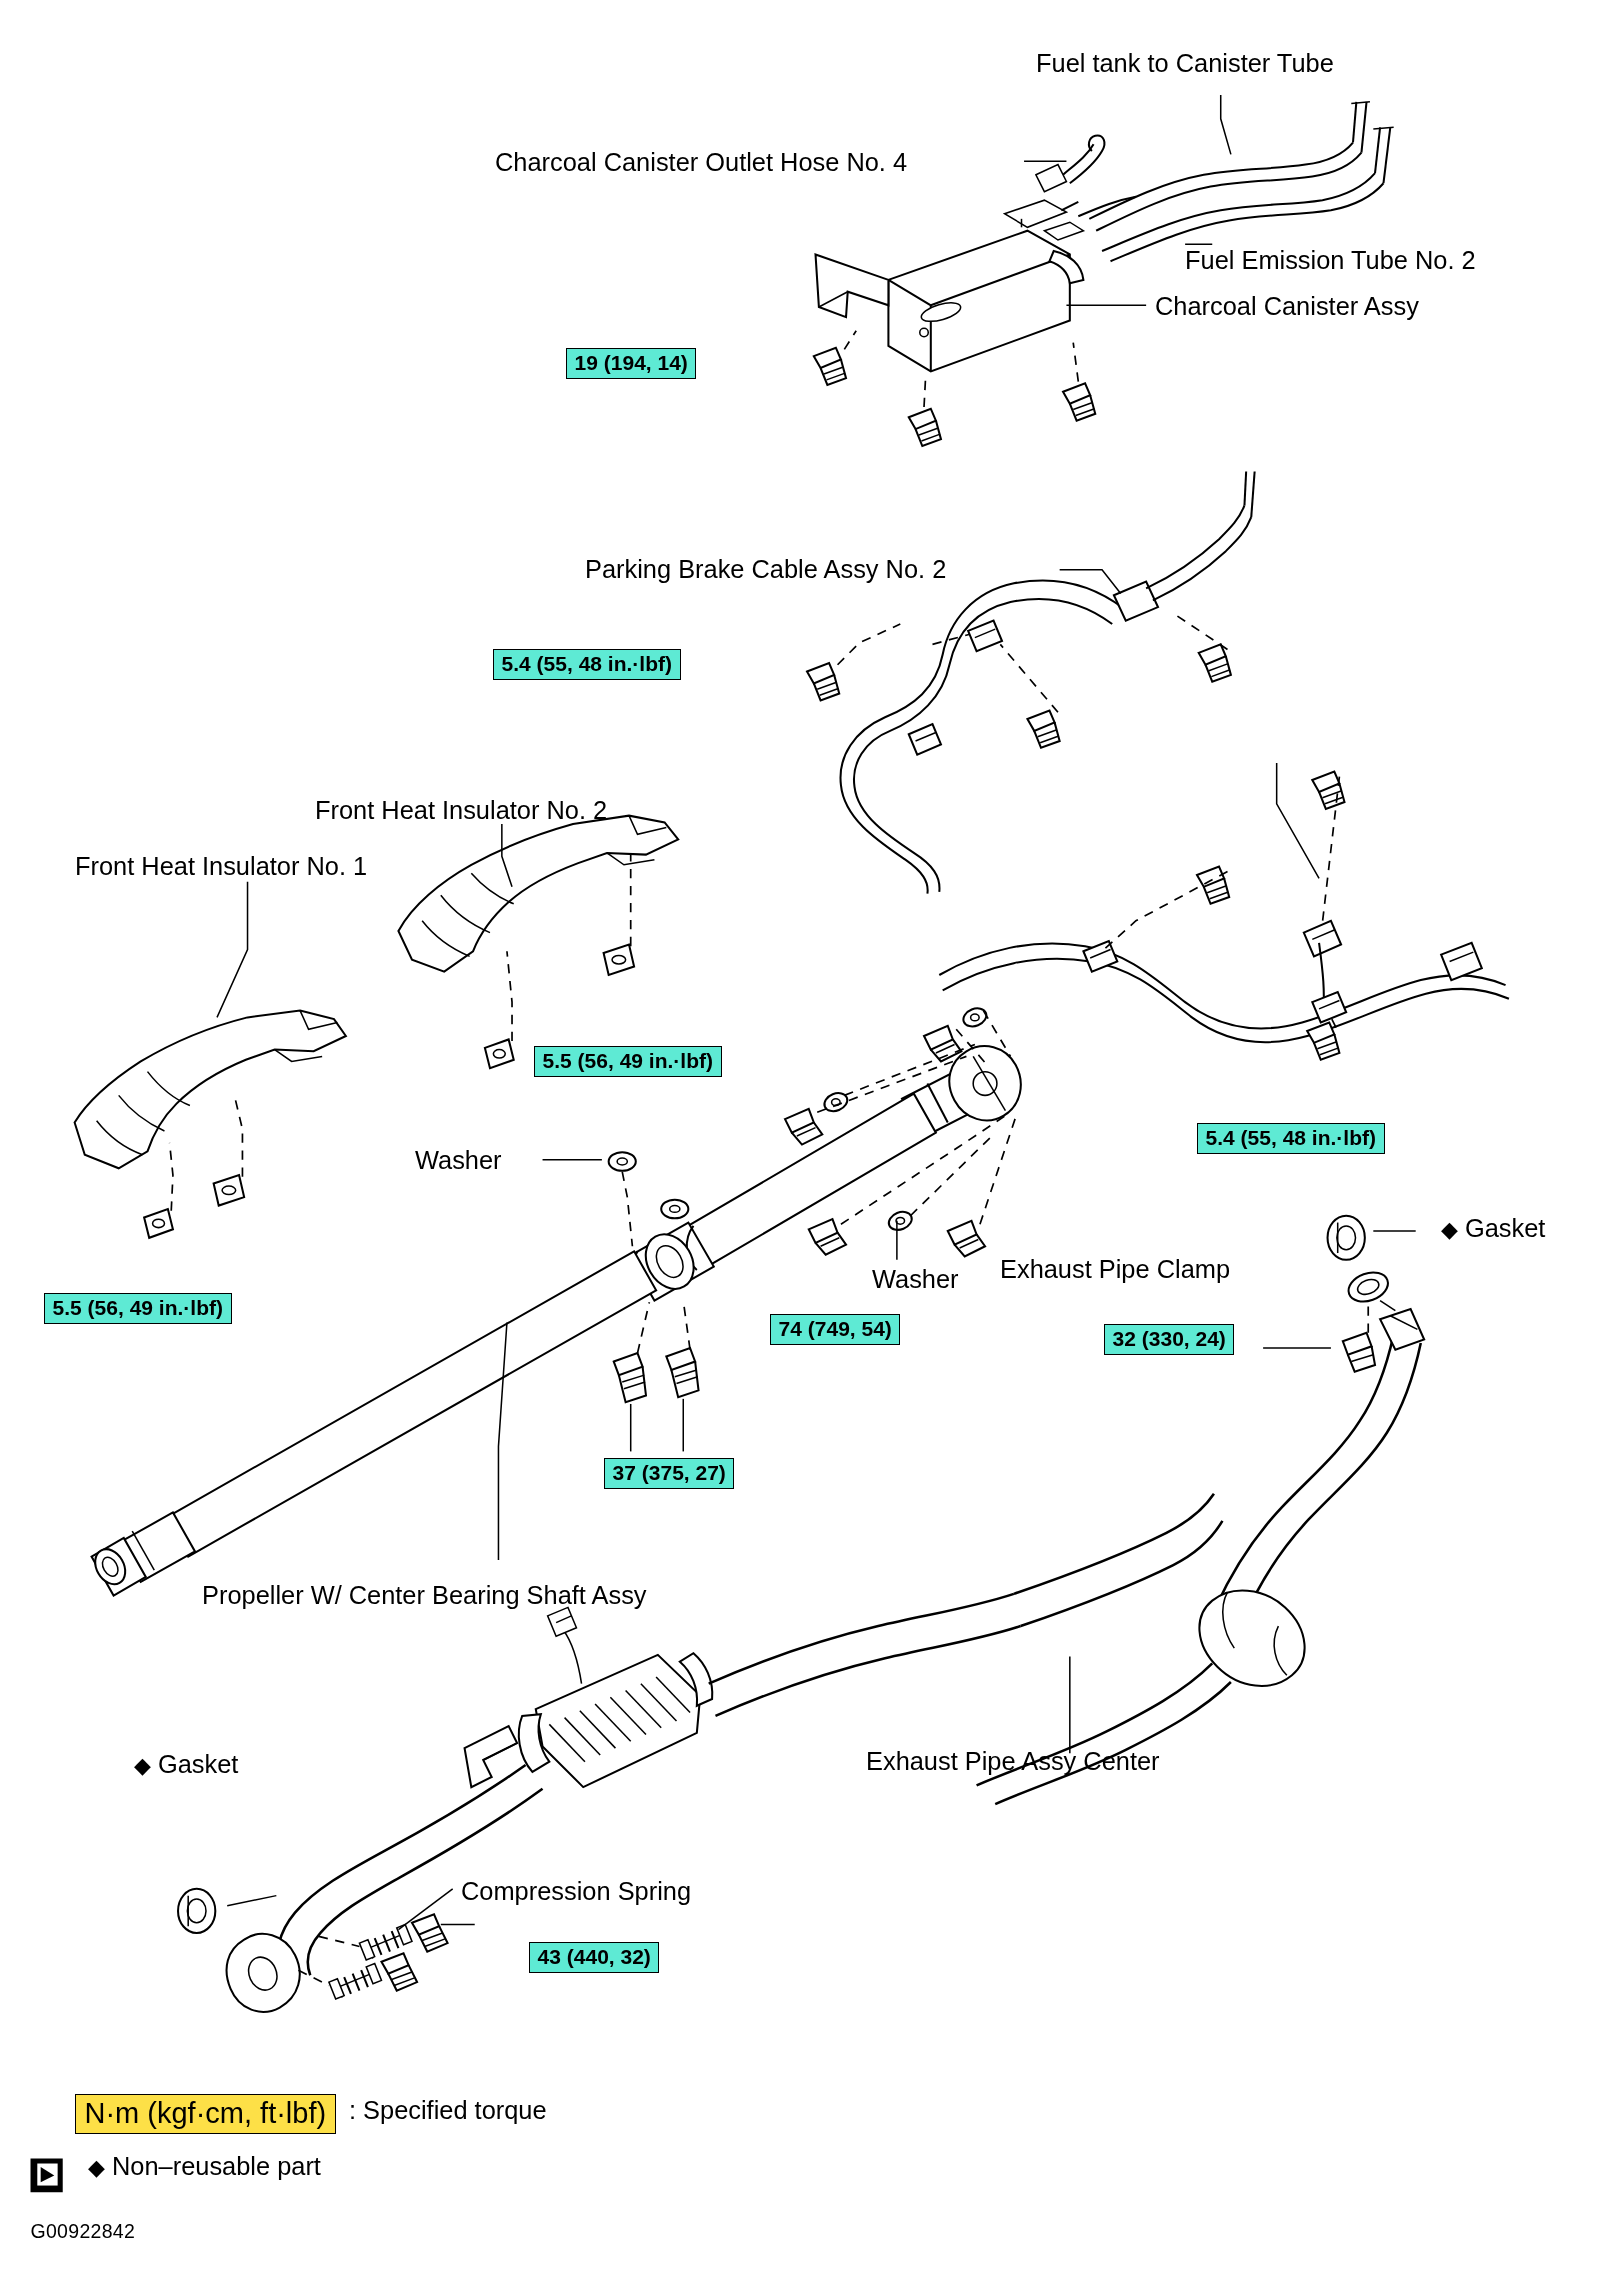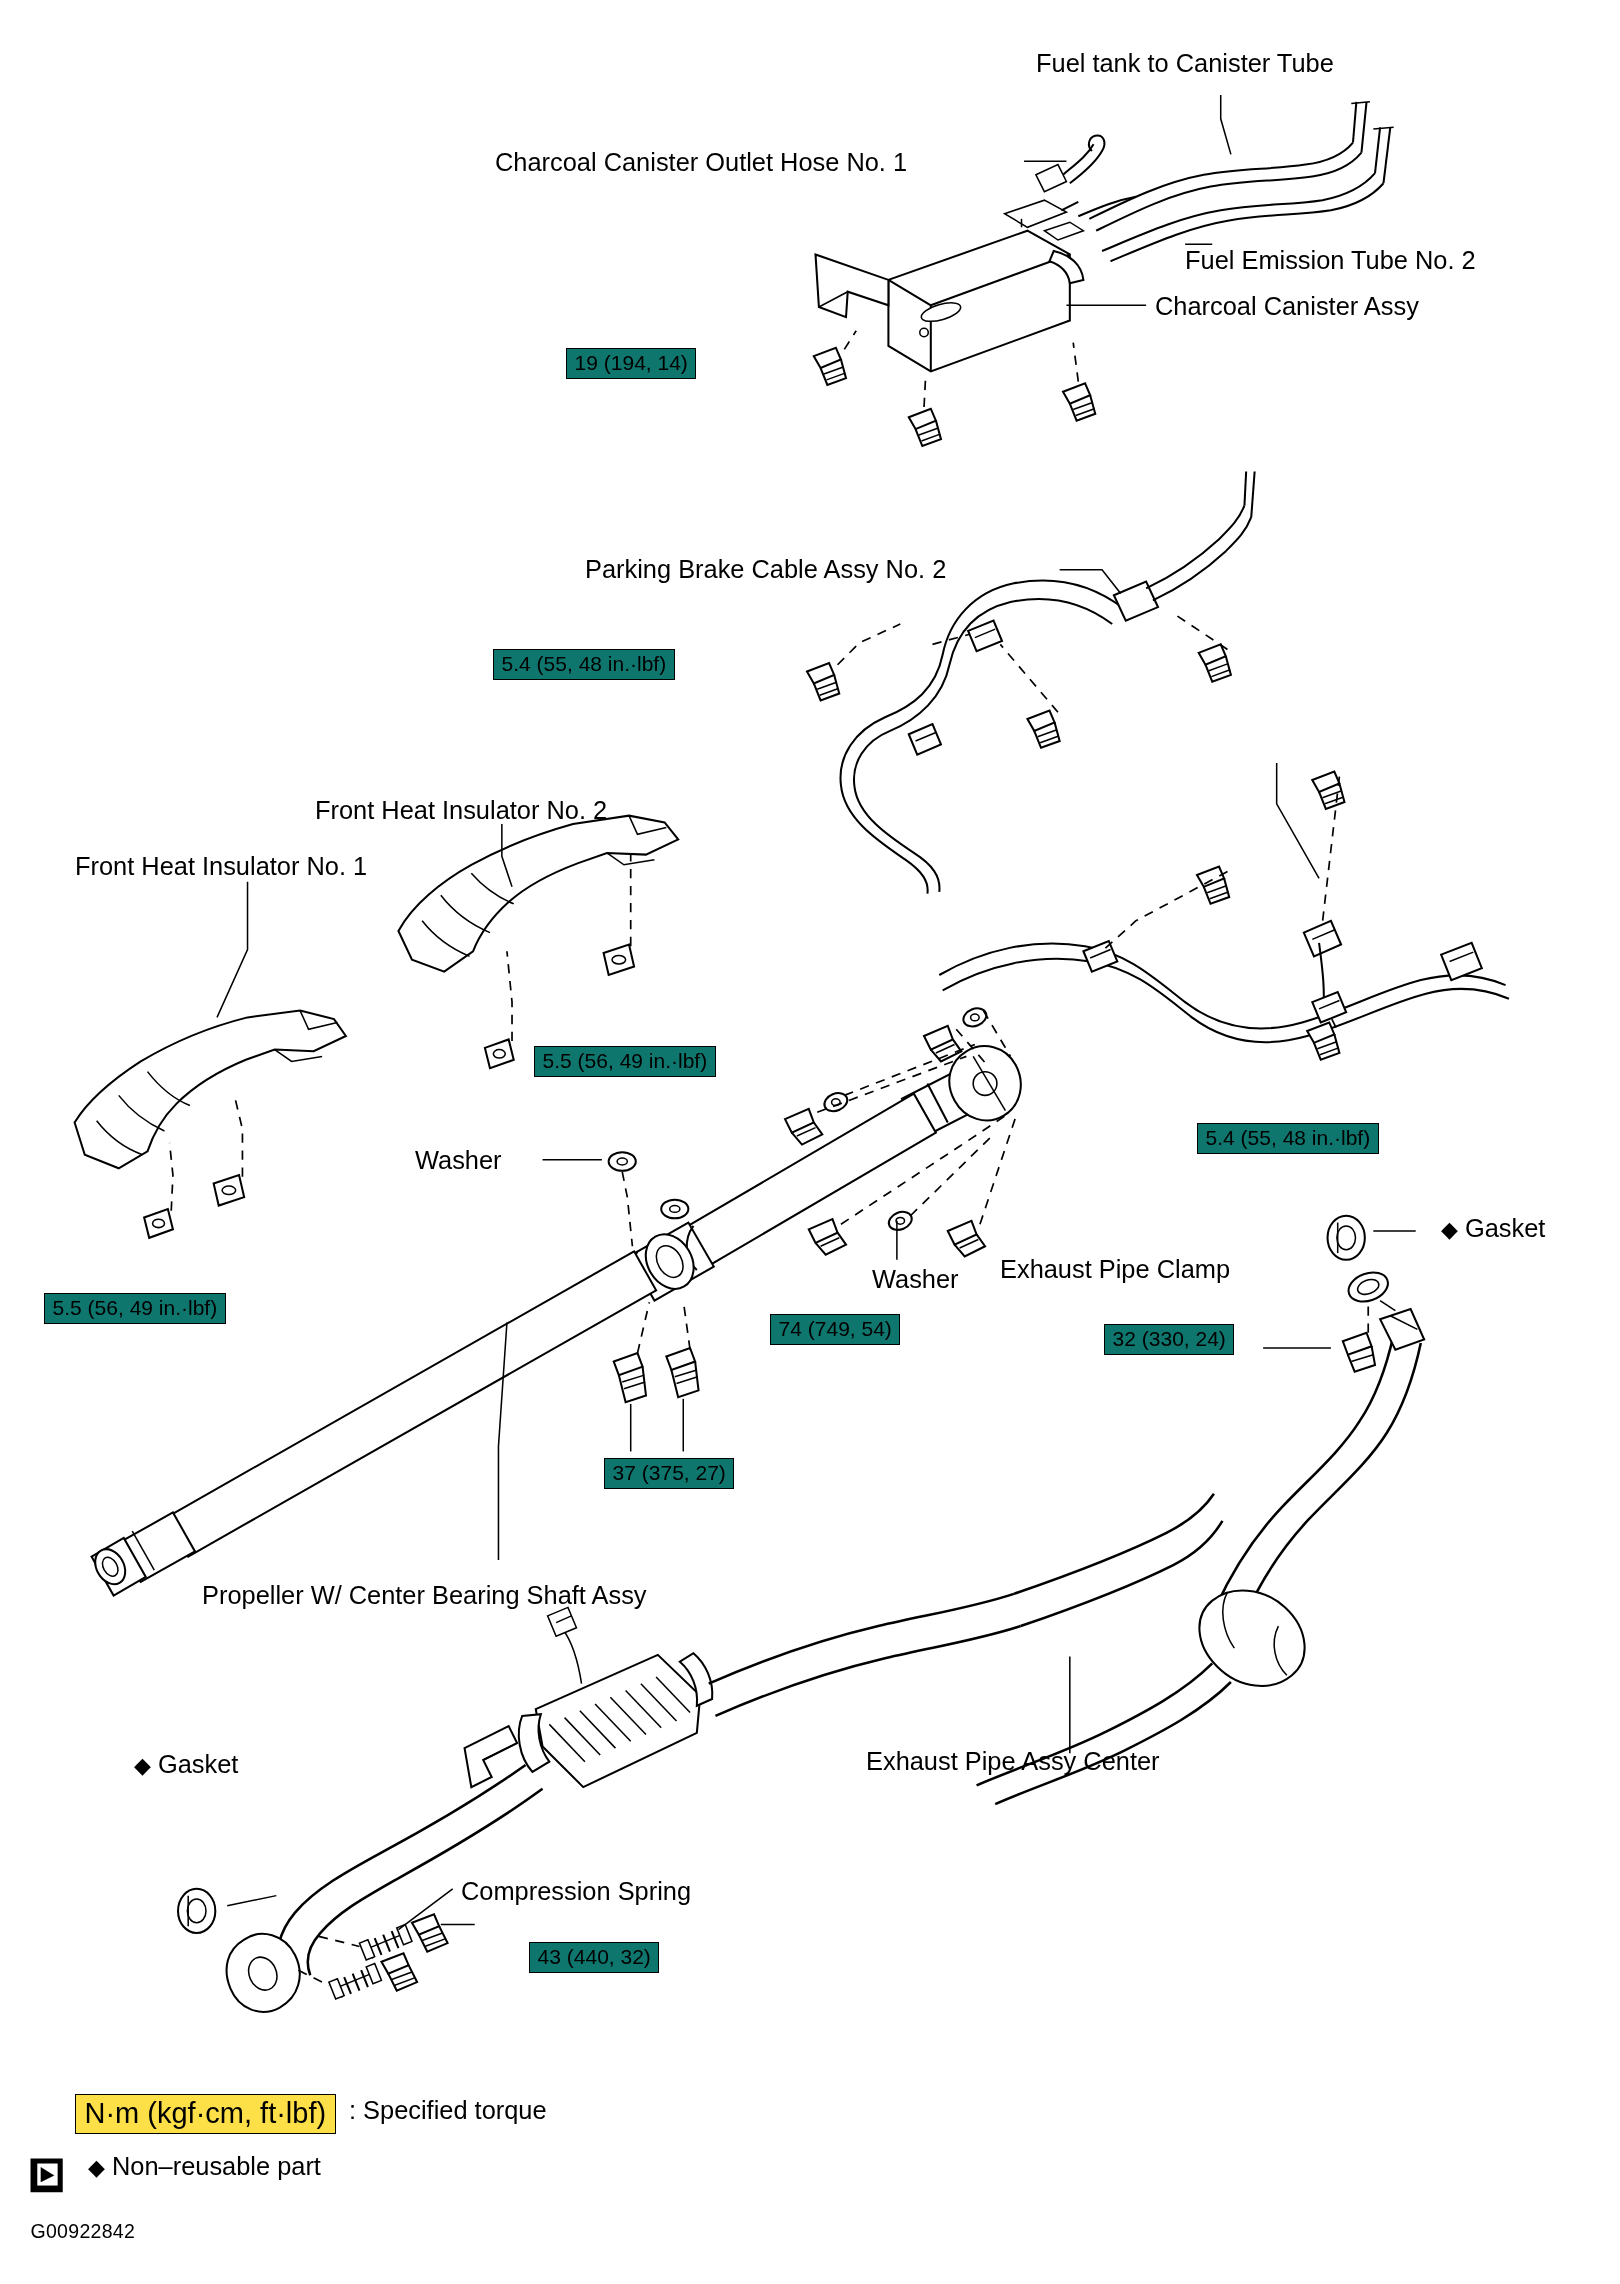--- a/index.html
+++ b/index.html
@@ -23,24 +23,24 @@
     position: absolute;
     font-size: 25.4px;
     line-height: 1.18;
     white-space: nowrap;
     color: #000;
   }
   .lbl.wrap { white-space: normal; }
   .torque {
     position: absolute;
     font-size: 21px;
-    font-weight: normal;
+    font-weight: bold;
     border: 1.7px solid #000;
     padding: 3.4px 7.6px 4.2px 7.6px;
-    background: #0f766e;
+    background: #5eead4;
     white-space: nowrap;
     line-height: 1;
   }
   .legend-box {
     position: absolute;
     font-size: 29px;
     border: 1.7px solid #000;
     padding: 4.2px 8.5px 5.1px 8.5px;
     background: #fde047;
     white-space: nowrap;
@@ -466,21 +466,21 @@
 
     <g>
       <path class="blk" d="M36 2546 L74 2546 L74 2586 L36 2586 Z"></path>
       <path d="M44 2552 L68 2552 L68 2578 L44 2578 Z" fill="#fff"></path>
       <path class="blk" d="M48 2556 L64 2566 L48 2574 Z"></path>
     </g>
   </svg>
 
   <div class="lbl" style="left:1036px; top:49px;">Fuel tank to Canister Tube</div>
 
-  <div class="lbl" style="left:495px; top:148px;">Charcoal Canister Outlet Hose No. 1</div>
+  <div class="lbl" style="left:495px; top:148px;">Charcoal Canister Outlet Hose No. 4</div>
 
   <div class="lbl" style="left:1185px; top:246px;">Fuel Emission Tube No. 2</div>
 
   <div class="lbl" style="left:1155px; top:292px;">Charcoal Canister Assy</div>
 
   <div class="lbl" style="left:585px; top:555px;">Parking Brake Cable Assy No. 2</div>
 
 
   <div class="lbl" style="left:315px; top:776px;margin-top:20px;">Front Heat Insulator No. 2</div>
 

